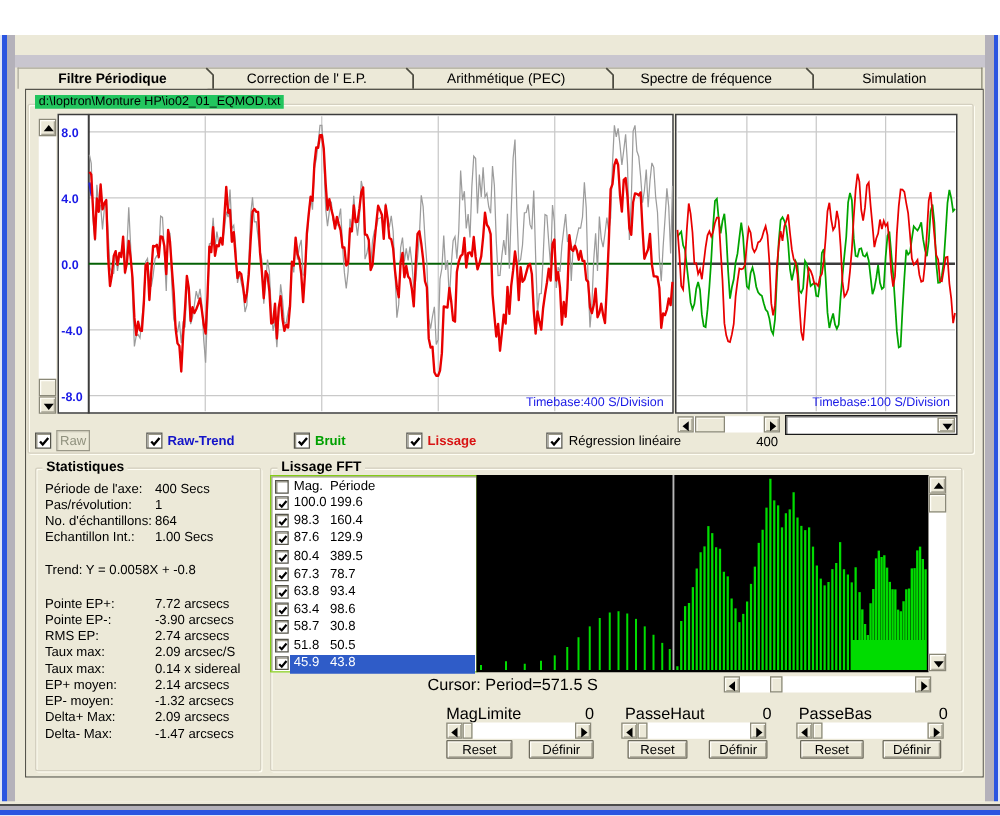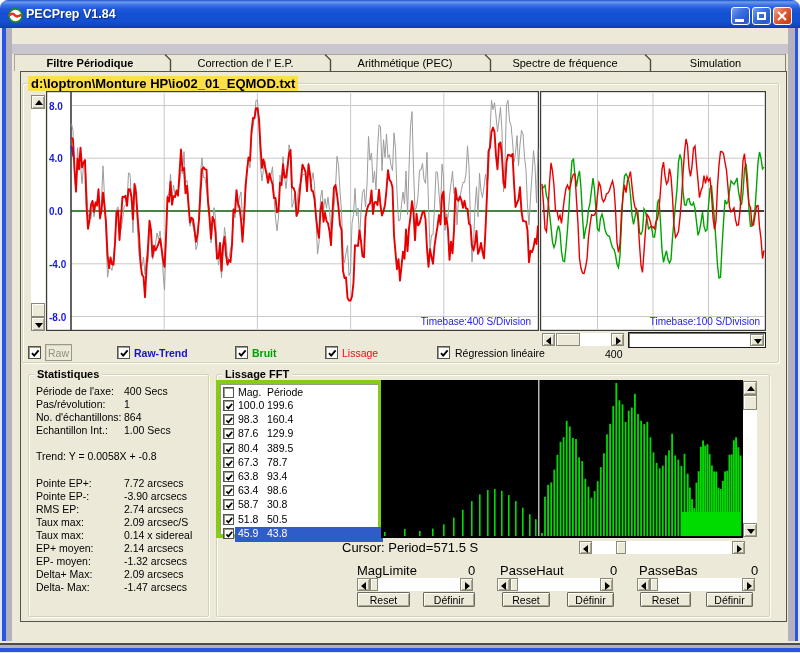--- a/index.html
+++ b/index.html
@@ -35,38 +35,20 @@
 .sbtn{position:absolute;background:#ece9d8;border:1px solid #8a8878;box-shadow:inset 1px 1px 0 #fffef8, inset -1px -1px 0 #a8a595}
 .arr{position:absolute;width:0;height:0}
 .thumb{position:absolute;background:#ece9d8;border:1px solid #8a8878;box-shadow:inset 1px 1px 0 #fffef8}
 .tabtxt{position:absolute;top:57px;font-size:11px;text-align:center;color:#000}
 </style></head>
 <body>
 <div class="win">
 
  <div class="client"></div>
 
- <div class="titlebar">
-  <svg class="abs" style="left:8px;top:8px" width="15" height="15">
-   <circle cx="7.5" cy="7.5" r="6.6" fill="#fff" stroke="#1e8c1e" stroke-width="1.7"></circle>
-   <path d="M1.8,7.5 Q4.2,4.2 6.6,7 T13.2,6.8" fill="none" stroke="#e03030" stroke-width="2.5"></path>
-  </svg>
-  <div class="ttext">PECPrep V1.84</div>
-  <div class="tbtn" style="left:731px">
-        <div class="abs" style="left:3px;top:11px;width:9px;height:3px;background:#fff"></div>
-      </div>
-  <div class="tbtn" style="left:752px">
-        <div class="abs" style="left:4px;top:4px;width:9px;height:8px;border:2px solid #fff"></div>
-      </div>
-  <div class="tbtn close" style="left:773px">
-   <svg width="17" height="16">
-          <path d="M4,4 L12,12 M12,4 L4,12" stroke="#fff" stroke-width="2.2"></path>
-        </svg>
-  </div>
- </div>
 
  <div class="frameL"></div>
     <div class="frameR"></div>
     <div class="frameB"></div>
 
 
  <svg class="abs" style="left:12px;top:44px" width="776" height="28">
   <rect x="0" y="0" width="776" height="10" fill="#c9c6cf"></rect>
   <line x1="2" y1="10.5" x2="774" y2="10.5" stroke="#aaa79a" stroke-width="1"></line>
   <line x1="2.5" y1="10" x2="2.5" y2="27" stroke="#aaa79a" stroke-width="1"></line>
@@ -82,21 +64,21 @@
  <div class="tabtxt" style="left:14px;width:152px;font-weight:bold">Filtre Périodique</div>
  <div class="tabtxt" style="left:166px;width:159px">Correction de l' E.P.</div>
  <div class="tabtxt" style="left:325px;width:160px">Arithmétique (PEC)</div>
  <div class="tabtxt" style="left:485px;width:160px">Spectre de fréquence</div>
  <div class="tabtxt" style="left:645px;width:141px">Simulation</div>
 
  <div class="abs" style="left:20px;top:71px;width:767px;height:551px;border:1px solid #55544c"></div>
  <div class="abs" style="left:21px;top:72px;width:765px;height:549px;background:#ece9d8"></div>
 
  <div class="gb" style="left:22px;top:83px;width:757px;height:280px"></div>
- <div class="abs" style="left:28px;top:76px;font-size:13px;font-weight:bold;background:#fde047;padding:0 3px;white-space:nowrap">d:\Ioptron\Monture HP\io02_01_EQMOD.txt</div>
+ <div class="abs" style="left:28px;top:76px;font-size:10px;font-weight:normal;background:#22c55e;padding:0 3px;white-space:nowrap">d:\Ioptron\Monture HP\io02_01_EQMOD.txt</div>
 
  <div class="sb" style="left:31px;top:95px;width:14px;height:236px"></div>
  <div class="sbtn" style="left:31px;top:95px;width:14px;height:14px">
       <div class="arr" style="left:3px;top:4px;border-left:4px solid transparent;border-right:4px solid transparent;border-bottom:5px solid #000"></div>
     </div>
  <div class="sbtn" style="left:31px;top:317px;width:14px;height:14px">
       <div class="arr" style="left:3px;top:5px;border-left:4px solid transparent;border-right:4px solid transparent;border-top:5px solid #000"></div>
     </div>
  <div class="thumb" style="left:31px;top:303px;width:14px;height:14px"></div>
 
@@ -176,21 +158,21 @@
       </div>
     </div>
  <div class="abs txt" style="left:252px;top:347px;font-weight:bold;color:#00a000">Bruit</div>
  <div class="abs" style="left:325px;top:346px">
       <div class="cb">
         <svg width="13" height="13">
           <path d="M3,6.2 L5.2,8.6 L9.6,3.4" fill="none" stroke="#000" stroke-width="1.9"></path>
         </svg>
       </div>
     </div>
- <div class="abs txt" style="left:342px;top:347px;font-weight:normal;color:#d81414">Lissage</div>
+ <div class="abs txt" style="left:342px;top:347px;font-weight:bold;color:#d81414">Lissage</div>
  <div class="abs" style="left:437px;top:346px">
       <div class="cb">
         <svg width="13" height="13">
           <path d="M3,6.2 L5.2,8.6 L9.6,3.4" fill="none" stroke="#000" stroke-width="1.9"></path>
         </svg>
       </div>
     </div>
  <div class="abs txt" style="left:455px;top:347px">Régression linéaire</div>
 
  <div class="gb" style="left:28px;top:374px;width:181px;height:243px"></div>
@@ -219,21 +201,21 @@
     <div class="abs txt" style="left:36px;top:555px">EP- moyen:</div>
     <div class="abs txt" style="left:124px;top:555px">-1.32 arcsecs</div>
     <div class="abs txt" style="left:36px;top:568px">Delta+ Max:</div>
     <div class="abs txt" style="left:124px;top:568px">2.09 arcsecs</div>
     <div class="abs txt" style="left:36px;top:581px">Delta- Max:</div>
     <div class="abs txt" style="left:124px;top:581px">-1.47 arcsecs</div>
 
  <div class="gb" style="left:216px;top:374px;width:554px;height:243px"></div>
  <div class="gl" style="left:222px;top:368px">Lissage FFT</div>
 
- <div class="abs" style="left:216px;top:380px;width:166px;height:158px;background:#fff;border:4px solid #84cc16;box-shadow:inset 1px 1px 0 #9a9888">
+ <div class="abs" style="left:216px;top:380px;width:166px;height:158px;background:#fff;border:1px solid #84cc16;box-shadow:inset 1px 1px 0 #9a9888">
  <div class="abs" style="left:3px;top:3px;width:11px;height:11px">
         <div class="cb" style="width:11px;height:11px"></div>
       </div>
       <div class="abs ltxt" style="left:18px;top:2px">Mag.</div>
       <div class="abs ltxt" style="left:47px;top:2px">Période</div>
       <div class="abs" style="left:3px;top:16px">
         <div class="cb" style="width:11px;height:11px">
           <svg width="11" height="11">
             <path d="M2.4,5.4 L4.4,7.4 L8.2,2.8" fill="none" stroke="#000" stroke-width="1.7"></path>
           </svg>

